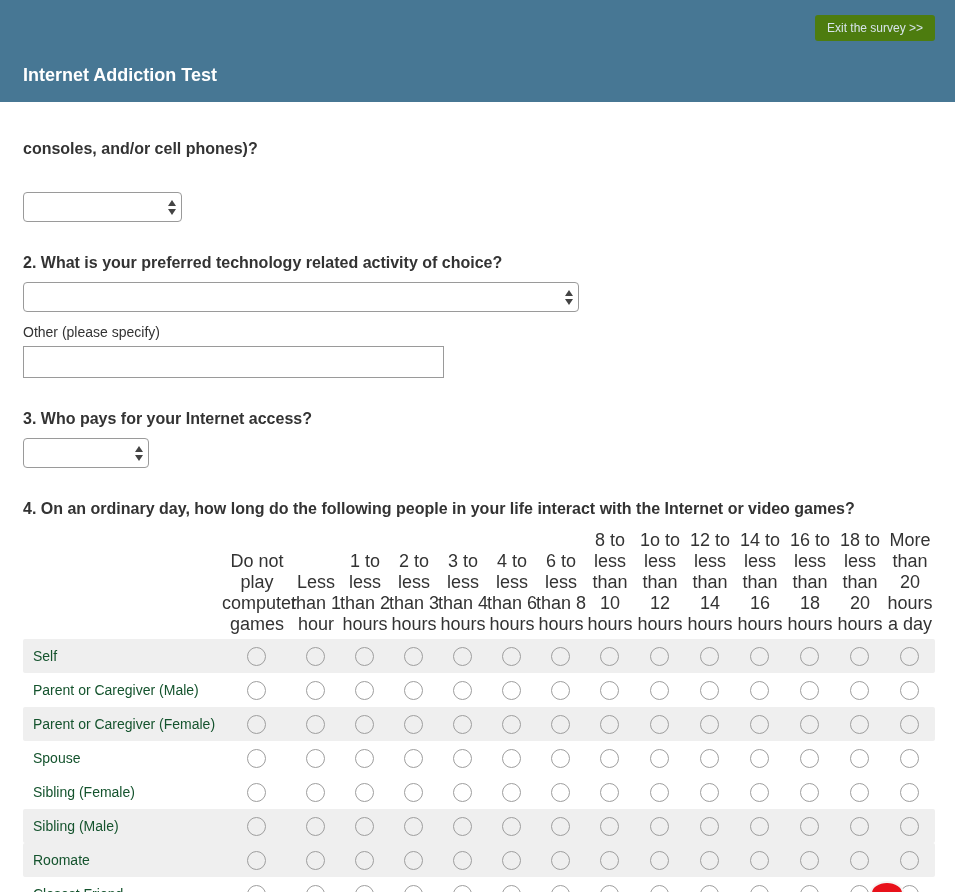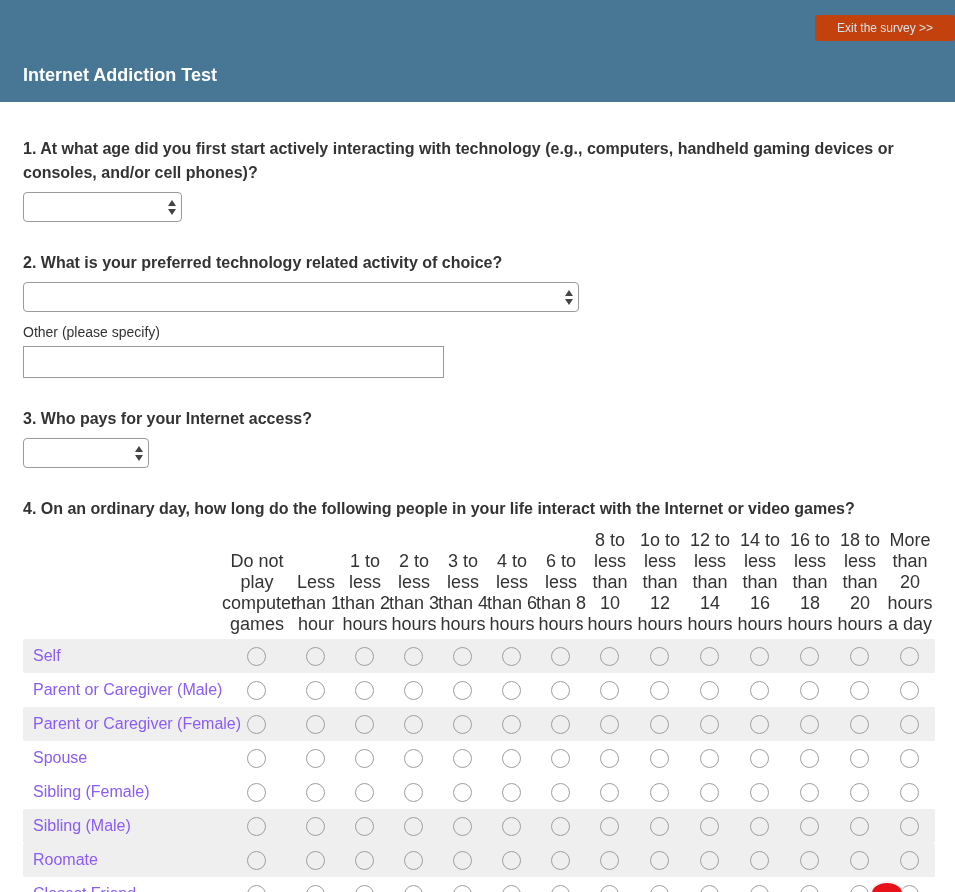--- a/index.html
+++ b/index.html
@@ -1,53 +1,52 @@
 <!DOCTYPE html>
 <html><head>
   <meta charset="utf-8">
   <style>
     * { box-sizing: border-box; margin: 0; padding: 0; }
     html, body { width: 955px; height: 892px; overflow: hidden; background: #ffffff; }
     body { font-family: "Liberation Sans", sans-serif; color: #333333; position: relative; }
 
     .header { position: absolute; left: 0; top: 0; width: 955px; height: 102px; background: #477794; }
-    .exit-btn { position: absolute; left: 815px; top: 15px; width: 140px; height: 26px; background: #c2410c; color: #d8e4ec; border-radius: 3px; font-size: 12px; line-height: 26px; text-align: center; cursor: pointer; }
+    .exit-btn { position: absolute; left: 815px; top: 15px; width: 120px; height: 26px; background: #4d7c0f; color: #d8e4ec; border-radius: 3px; font-size: 12px; line-height: 26px; text-align: center; cursor: pointer; }
     .survey-title { position: absolute; left: 23px; top: 65px; font-size: 18px; font-weight: bold; color: #ffffff; }
 
     .q-title { position: absolute; left: 23px; font-size: 16px; font-weight: bold; color: #333333; line-height: 24px; }
     .select { position: absolute; height: 30px; border: 1px solid #9a9a9a; border-radius: 4px; background: #ffffff; cursor: pointer; }
     .select .arrows { position: absolute; right: 4px; top: 7px; width: 9px; height: 16px; }
     .select .arrows::before { content: ""; position: absolute; left: 0; top: 0; border-left: 4.5px solid transparent; border-right: 4.5px solid transparent; border-bottom: 6px solid #444; }
     .select .arrows::after { content: ""; position: absolute; left: 0; top: 9px; border-left: 4.5px solid transparent; border-right: 4.5px solid transparent; border-top: 6px solid #444; }
 
     .other-label { position: absolute; left: 23px; top: 324px; font-size: 14px; color: #333333; }
     .text-input { position: absolute; left: 23px; top: 346px; width: 421px; height: 32px; border: 1px solid #9a9a9a; background: #fff; }
 
     .matrix { position: absolute; left: 23px; top: 530px; width: 912px; }
     .col-head { position: absolute; top: 0; width: 50px; text-align: center; font-size: 18px; line-height: 21px; color: #333333; }
     .col-head .inner { position: absolute; bottom: 0; left: -10px; right: -10px; text-align: center; }
     .rows { position: absolute; left: 0; top: 109px; width: 912px; }
     .row { position: relative; width: 912px; height: 34px; }
     .row.shaded { background: #efefef; border-radius: 2px; }
-    .row-label { position: absolute; left: 10px; top: 0; line-height: 34px; font-size: 16px; color: #8b5cf6; }
+    .row-label { position: absolute; left: 10px; top: 0; line-height: 34px; font-size: 14px; color: #14532d; }
     .radio { position: absolute; top: 8px; width: 19px; height: 19px; border-radius: 50%; border: 1px solid #9e9e9e; background: #ffffff; cursor: pointer; }
     .row.shaded .radio { background: transparent; }
 
     .badge { position: absolute; left: 872px; top: 883px; width: 30px; height: 20px; background: #e8111a; border-radius: 50%; box-shadow: 0 0 0 2px #f5f5f5; }
   </style>
 </head>
 <body>
 
 <div class="header">
   <div class="exit-btn">Exit the survey &gt;&gt;</div>
   <div class="survey-title">Internet Addiction Test</div>
 </div>
 
 <div class="q-title" style="top:137px; width:900px;">
-  <div>1. At what age did you first start actively interacting with technology (e.g., computers, handheld gaming devices or</div>
   <div>consoles, and/or cell phones)?</div>
 </div>
 <div class="select" style="left:23px; top:192px; width:159px;">
   <span class="arrows"></span>
 </div>
 
 <div class="q-title" style="top:251px;text-align:right;">2. What is your preferred technology related activity of choice?</div>
 <div class="select" style="left:23px; top:282px; width:556px;">
   <span class="arrows"></span>
 </div>

